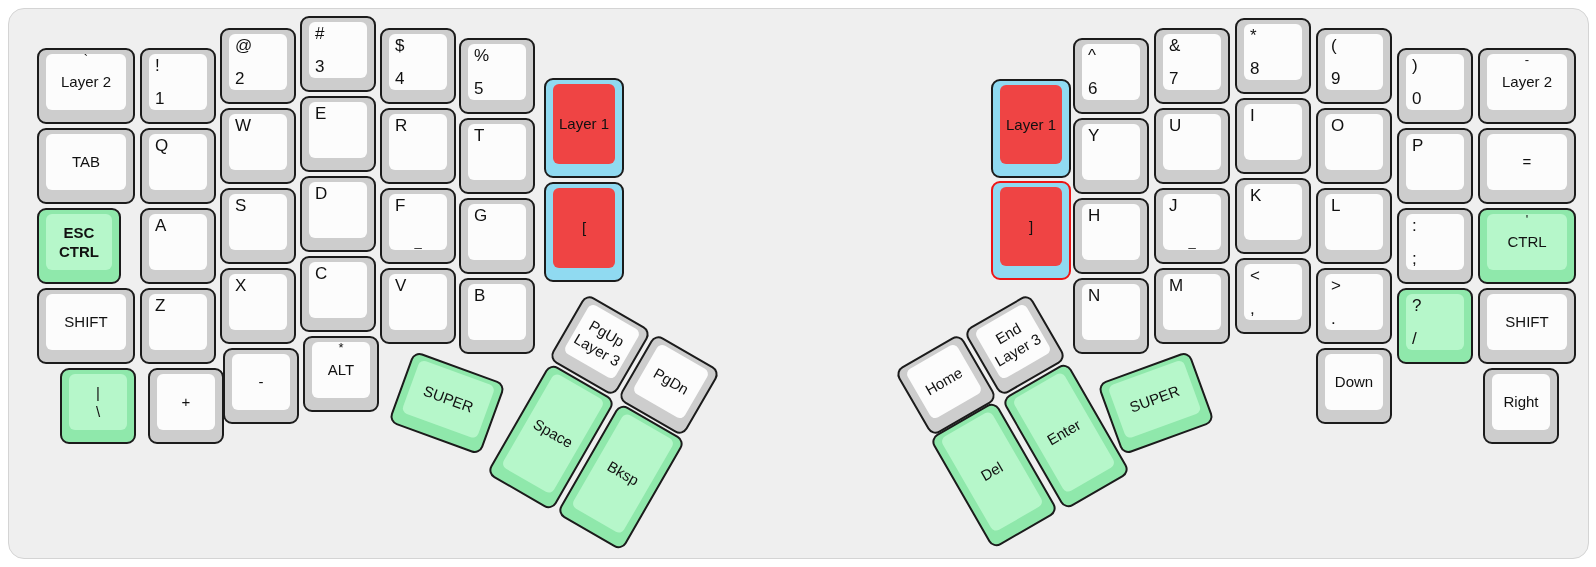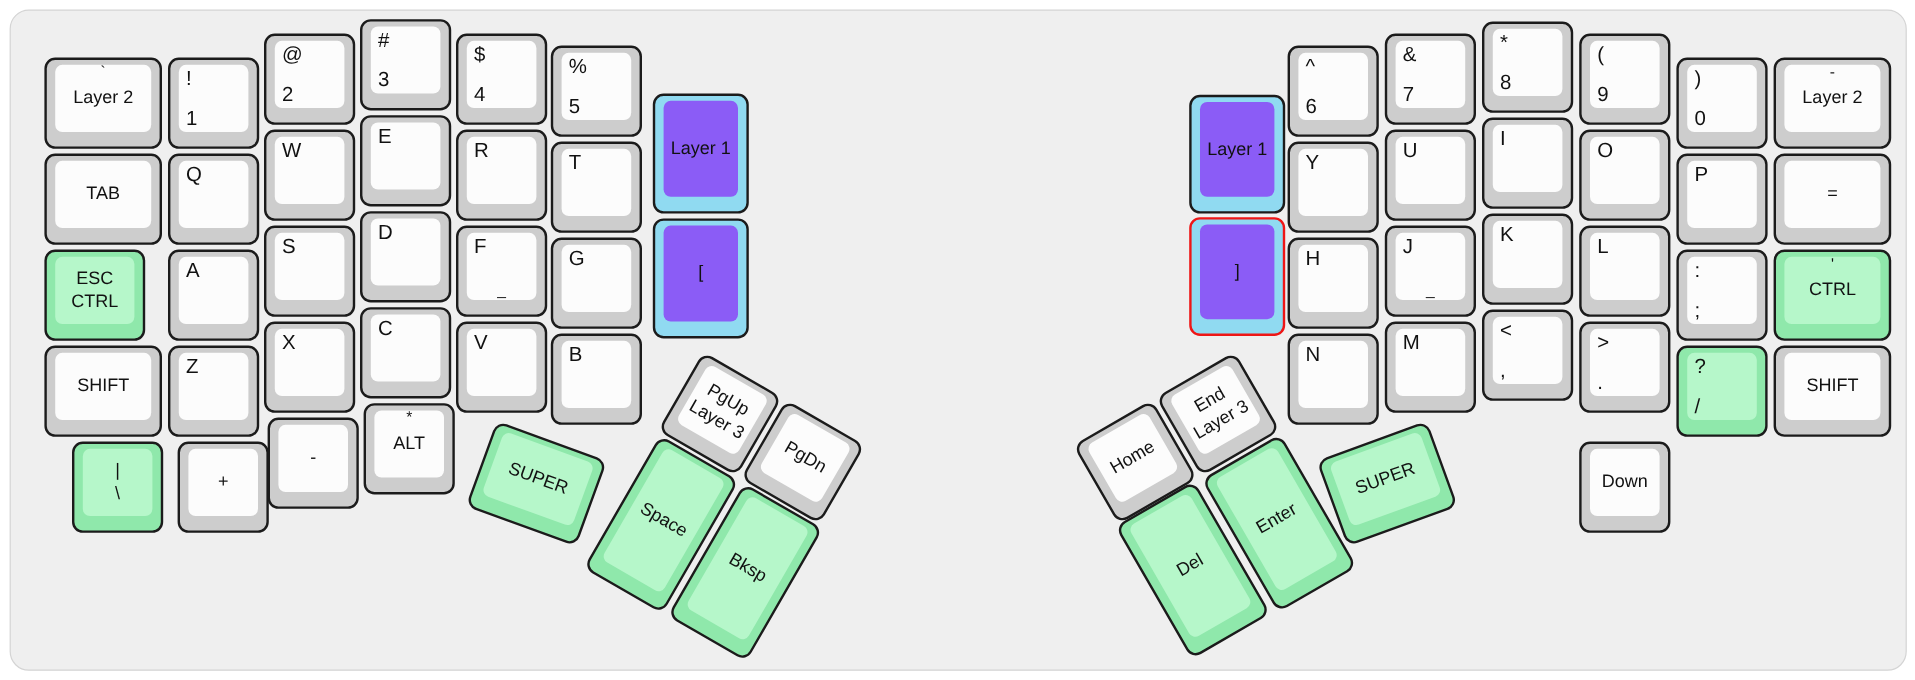--- a/index.html
+++ b/index.html
@@ -8,21 +8,21 @@
          border:1px solid #d4d4d4;border-radius:16px;}
   #board{position:absolute;left:0;top:0;width:1596px;height:567px;}
   .key{position:absolute;box-sizing:border-box;border:2px solid #1b1b1b;border-radius:9px;}
   .key.w{background:#cdcdcd;}
   .key.g{background:#8fe8ab;}
   .key.b{background:#90daf1;}
   .key.red{border-color:#ee1616;}
   .cap{position:absolute;left:7px;right:7px;top:4px;bottom:12px;border-radius:6px;}
   .w .cap{background:#fcfcfc;}
   .g .cap{background:#b6f7ca;}
-  .b .cap{background:#8b5cf6;}
+  .b .cap{background:#ef4444;}
   .lbl{position:absolute;color:#111;font-size:17px;line-height:1;}
   .tl{top:3px;left:6px;}
   .bl{bottom:3px;left:6px;}
   .tc{top:-1px;left:0;right:0;text-align:center;font-size:13px;}
   .bc{bottom:2px;left:0;right:0;text-align:center;font-size:13px;}
   .ctr{position:absolute;left:0;top:0;right:0;bottom:0;display:flex;flex-direction:column;
        align-items:center;justify-content:center;font-size:15px;line-height:1.3;
        text-align:center;color:#111;}
 </style>
 </head>
@@ -38,21 +38,21 @@
         </div>
       </div>
     </div>
     <div class="key w" style="left: 37px; top: 128px; width: 98px; height: 76px;">
       <div class="cap">
         <div class="ctr">
           <div>TAB</div>
         </div>
       </div>
     </div>
-    <div class="key g" style="left: 37px; top: 208px; width: 84px; height: 76px;">
+    <div class="key g" style="left: 37px; top: 208px; width: 84px; height: 76px; font-weight: bold;">
       <div class="cap">
         <div class="ctr">
           <div>ESC</div>
           <div>CTRL</div>
         </div>
       </div>
     </div>
     <div class="key w" style="left: 37px; top: 288px; width: 98px; height: 76px;">
       <div class="cap">
         <div class="ctr">
@@ -340,21 +340,21 @@
       <div class="cap">
         <div class="lbl tl">L</div>
       </div>
     </div>
     <div class="key w" style="left: 1316px; top: 268px; width: 76px; height: 76px;">
       <div class="cap">
         <div class="lbl tl">&gt;</div>
         <div class="lbl bl">.</div>
       </div>
     </div>
-    <div class="key w" style="left: 1316px; top: 348px; width: 76px; height: 76px; margin-top: 20px;">
+    <div class="key w" style="left: 1316px; top: 348px; width: 76px; height: 76px;">
       <div class="cap">
         <div class="ctr">
           <div>Down</div>
         </div>
       </div>
     </div>
     <div class="key w" style="left: 1397px; top: 48px; width: 76px; height: 76px;">
       <div class="cap">
         <div class="lbl tl">)</div>
         <div class="lbl bl">0</div>
@@ -397,20 +397,27 @@
         <div class="lbl tc">'</div>
         <div class="ctr">
           <div>CTRL</div>
         </div>
       </div>
     </div>
     <div class="key w" style="left: 1478px; top: 288px; width: 98px; height: 76px;">
       <div class="cap">
         <div class="ctr">
           <div>SHIFT</div>
+        </div>
+      </div>
+    </div>
+    <div class="key w" style="left: 1483px; top: 368px; width: 76px; height: 76px;">
+      <div class="cap">
+        <div class="ctr">
+          <div>Right</div>
         </div>
       </div>
     </div>
     <div class="key w" style="left: 908px; top: 347px; width: 76px; height: 76px; transform: rotate(-30deg);">
       <div class="cap">
         <div class="ctr">
           <div>Home</div>
         </div>
       </div>
     </div>

